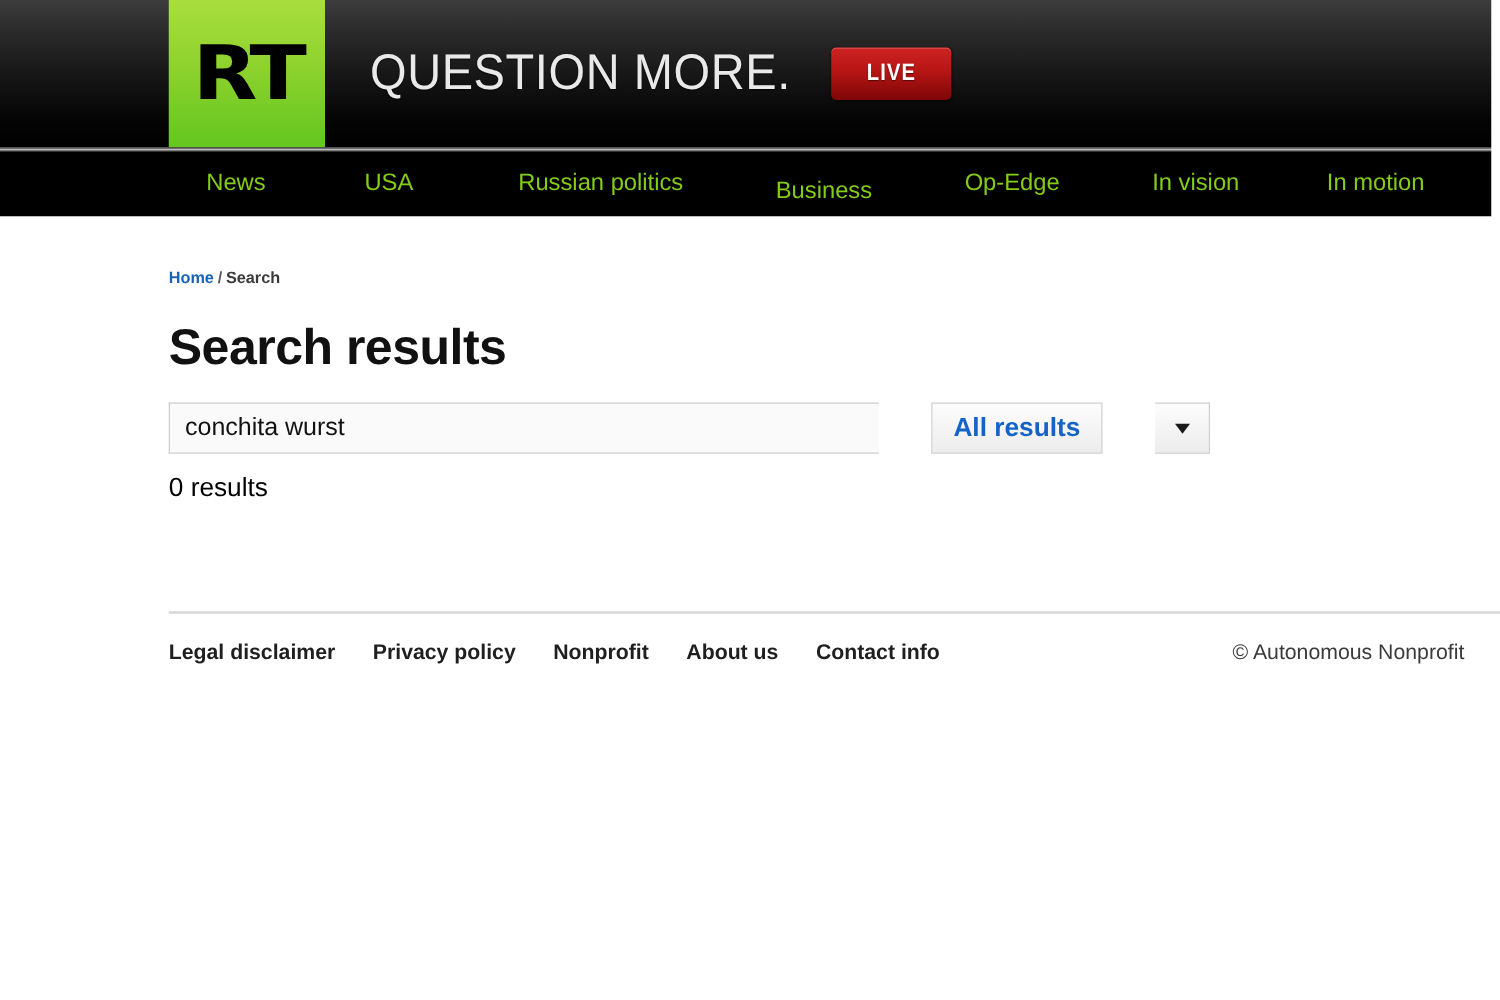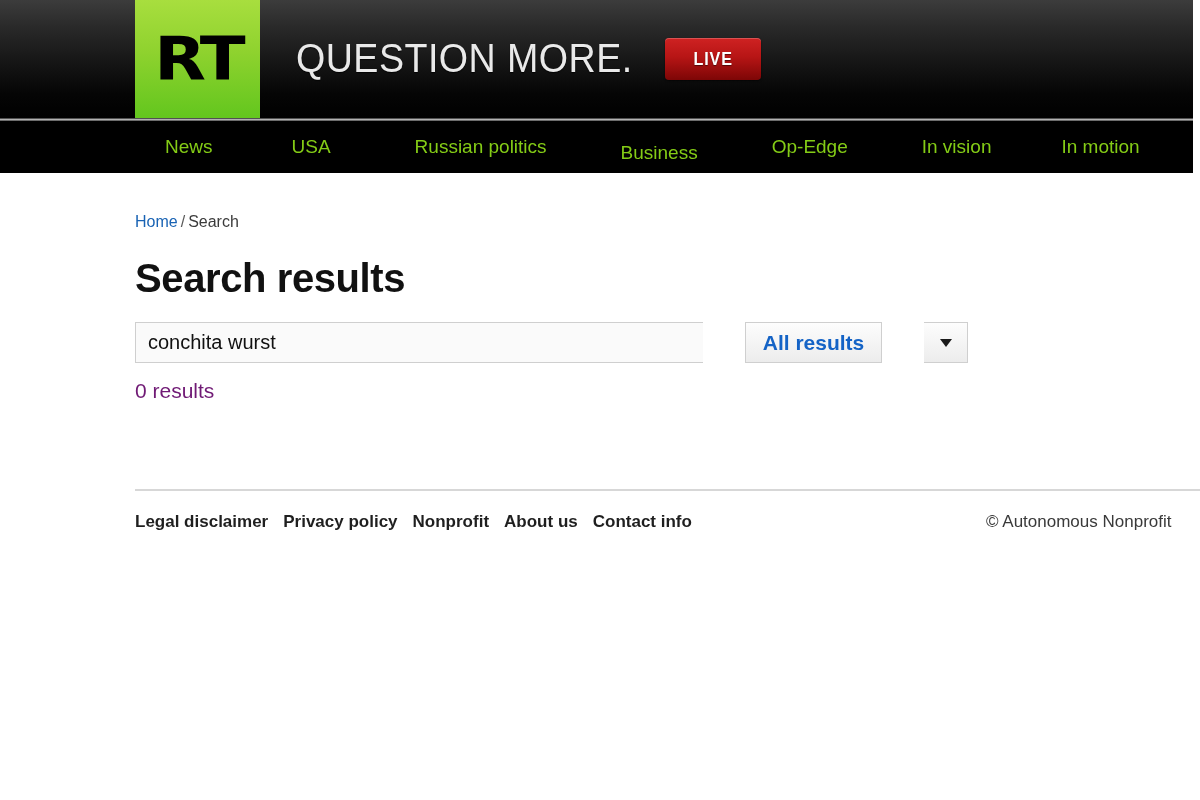--- a/index.html
+++ b/index.html
@@ -147,23 +147,24 @@
   
   .content {
     position: absolute;
     left: 135px;
     top: 173px;
     width: 1065px;
   }
 
   .breadcrumb {
     margin-top: 38px;
-    font-size: 16px;
+    font-size: 13px;
     color: #3b3b3b;
     line-height: 22px;
+    font-weight: bold;
   }
   .breadcrumb a {
     color: #1963b4;
     text-decoration: none;
     cursor: pointer;
   }
   .breadcrumb .sep { color: #5a5a5a; margin: 0 3px; }
   .breadcrumb .current { color: #3b3b3b; }
 
   .page-title {
@@ -230,21 +231,21 @@
   .scope-caret .tri {
     width: 0; height: 0;
     border-left: 6px solid transparent;
     border-right: 6px solid transparent;
     border-top: 8px solid #1a1a1a;
   }
 
   .result-count {
     margin-top: 15px;
     font-size: 21px;
-    color: #701a75;
+    color: #000000;
     line-height: 26px;
   }
 
   
   .footer-rule {
     position: absolute;
     left: 135px;
     top: 489px;
     width: 1065px;
     height: 2px;
@@ -255,21 +256,21 @@
     left: 135px;
     top: 510px;
     width: 1065px;
     height: 26px;
   }
   .footer-links {
     position: absolute;
     left: 0;
     top: 0;
     display: flex;
-    gap: 15px;
+    gap: 30px;
     white-space: nowrap;
   }
   .footer-links a {
     font-family: "Liberation Sans", sans-serif;
     font-weight: 700;
     font-size: 17px;
     line-height: 24px;
     color: #1f1f1f;
     text-decoration: none;
     cursor: pointer;

